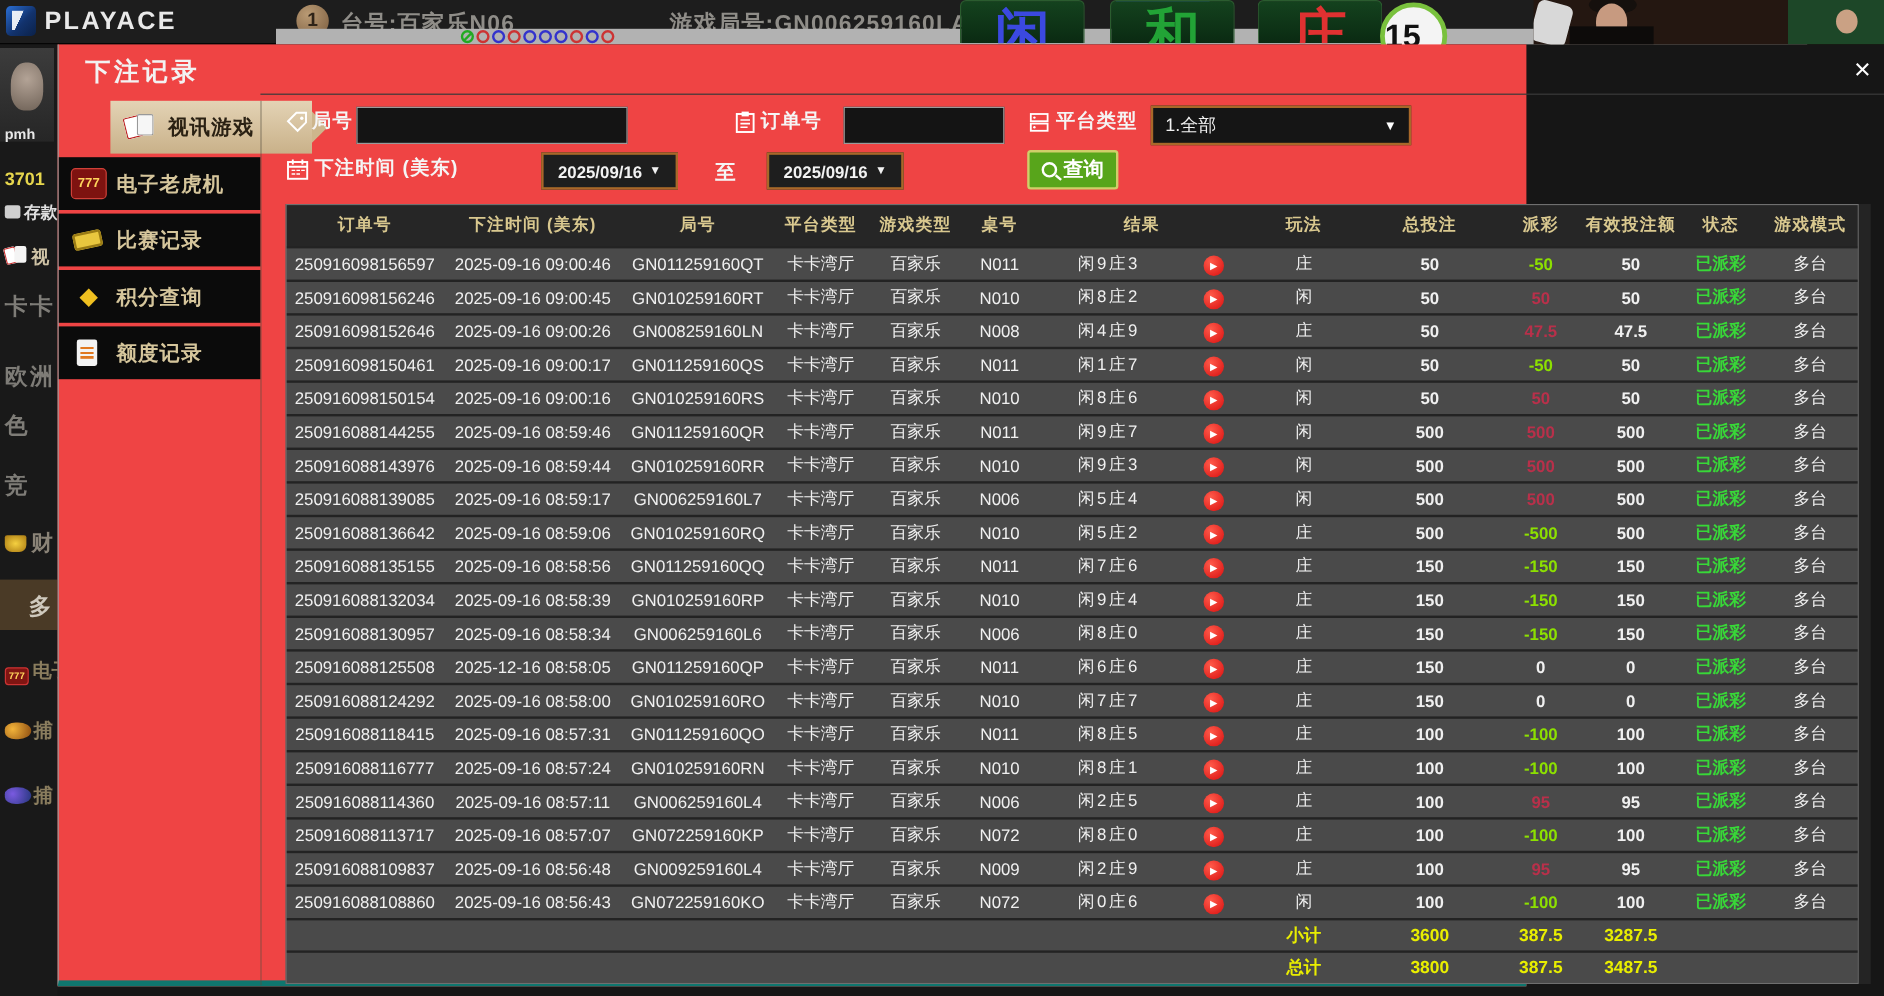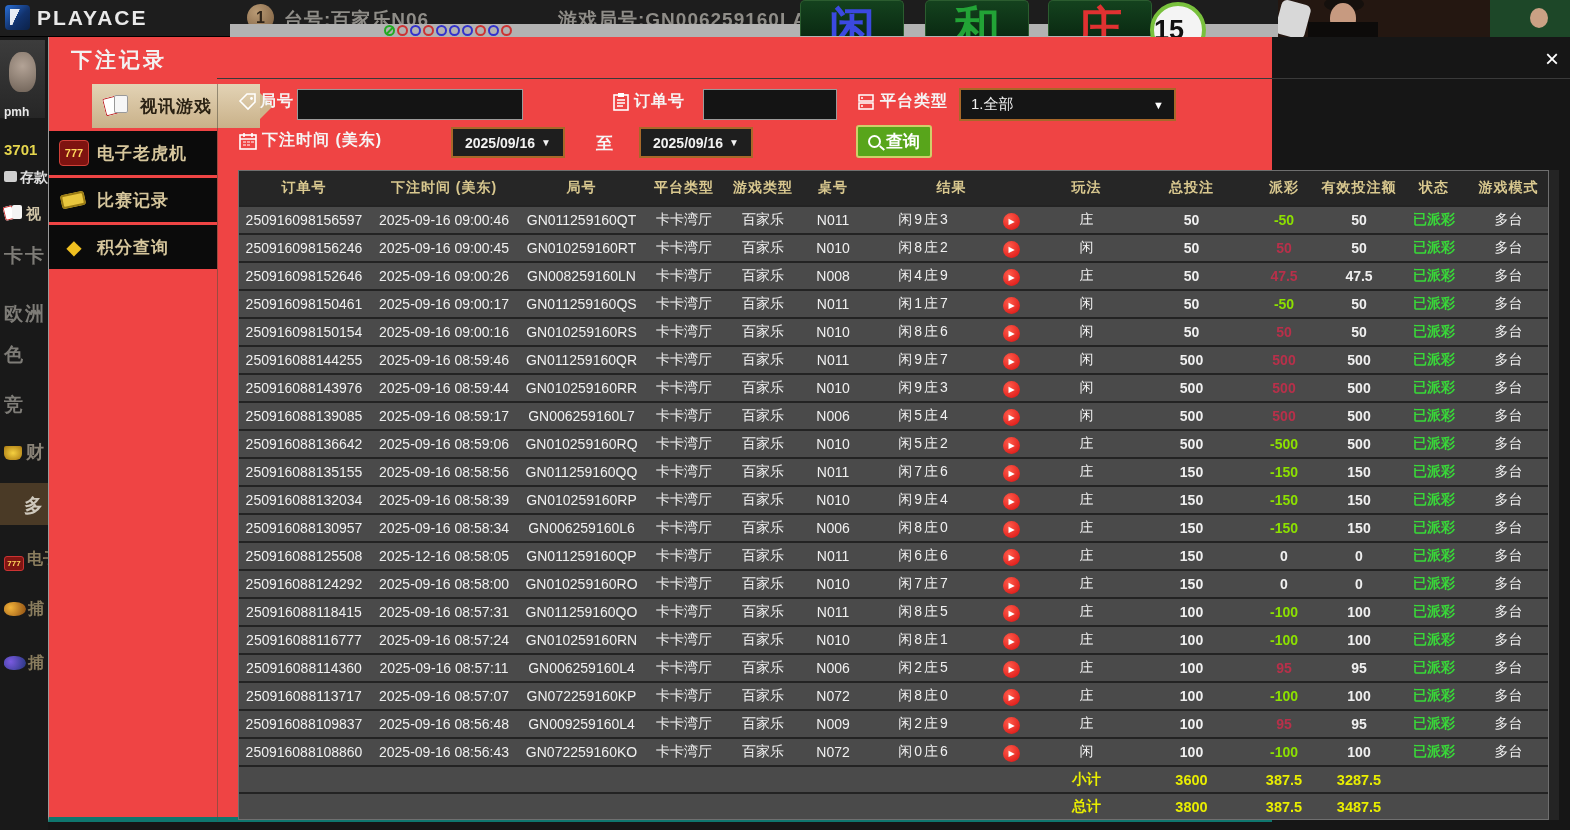--- a/index.html
+++ b/index.html
@@ -217,20 +217,24 @@
     <span class="lbl">电子老虎机</span>
   </div>
         <div class="side-item">
     <span class="ic ic-ticket"></span>
     <span class="lbl">比赛记录</span>
   </div>
         <div class="side-item">
     <span class="ic ic-gem">◆</span>
     <span class="lbl">积分查询</span>
   </div>
+        <div class="side-item">
+    <span class="ic ic-doc"></span>
+    <span class="lbl">额度记录</span>
+  </div>
       </div>
     <div id="vdiv" class="abs"></div>
 
     <svg id="lRound" class="ficon abs" viewBox="0 0 20 20">
         <path d="M2 9 L9 2 H17 V10 L10 17 Z" fill="none" stroke="#fff" stroke-width="1.6"></path>
         <circle cx="13.5" cy="6.5" r="1.4" fill="#fff"></circle>
       </svg>
     <div id="lRoundT" class="flabel abs">局号</div>
     <input id="inRound" class="tinput abs" value="" style="">
 

